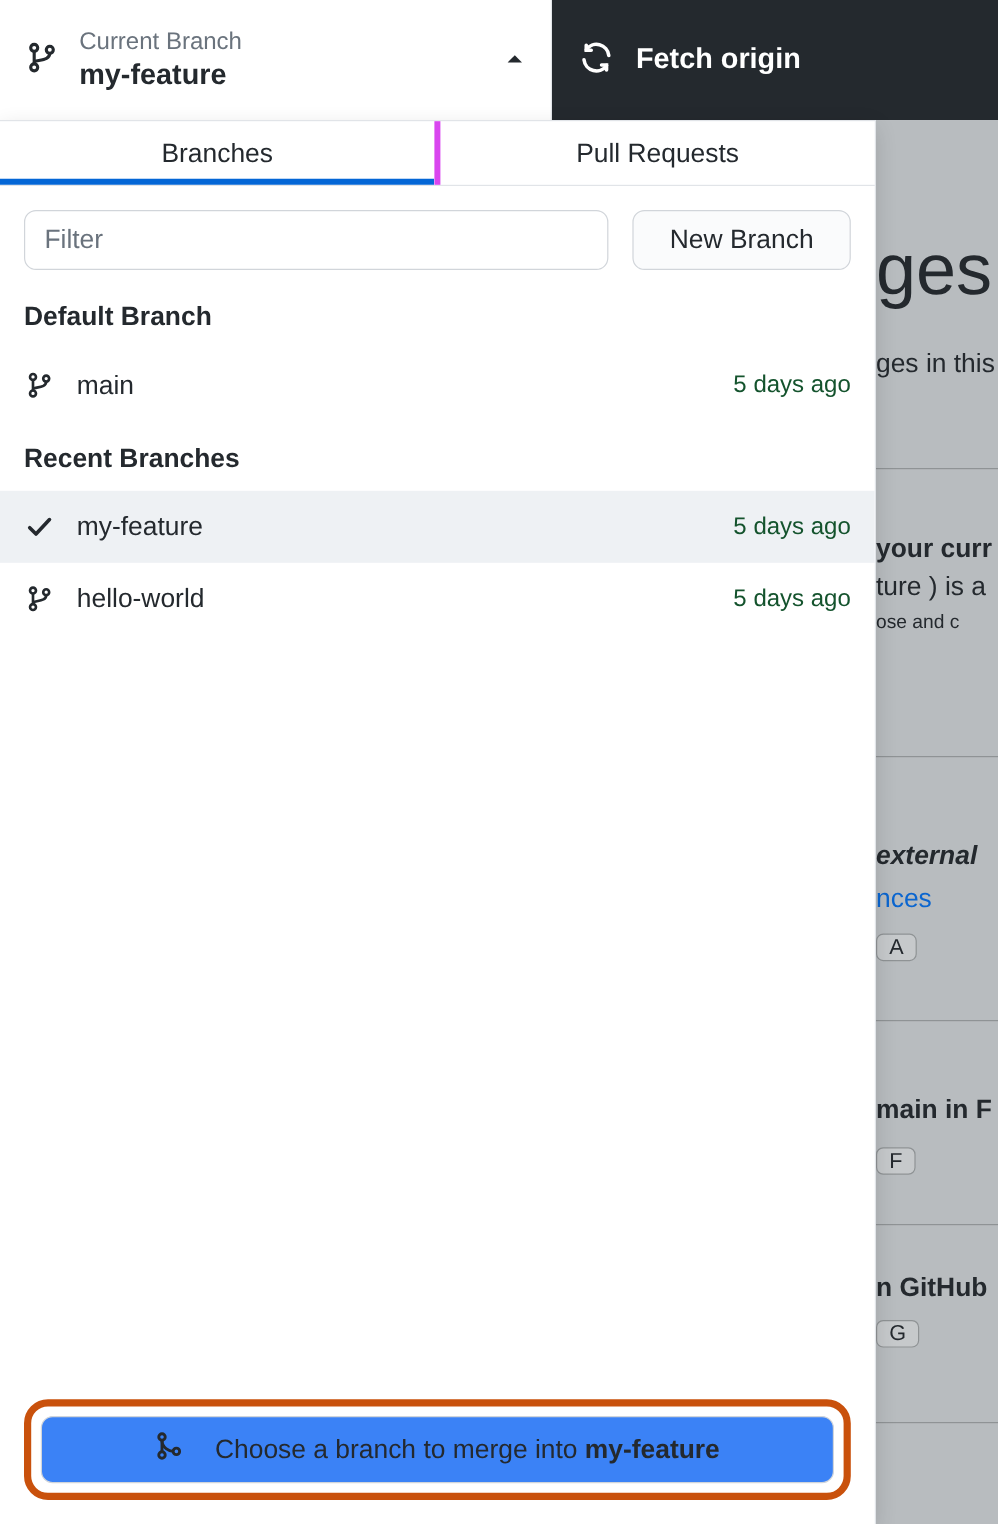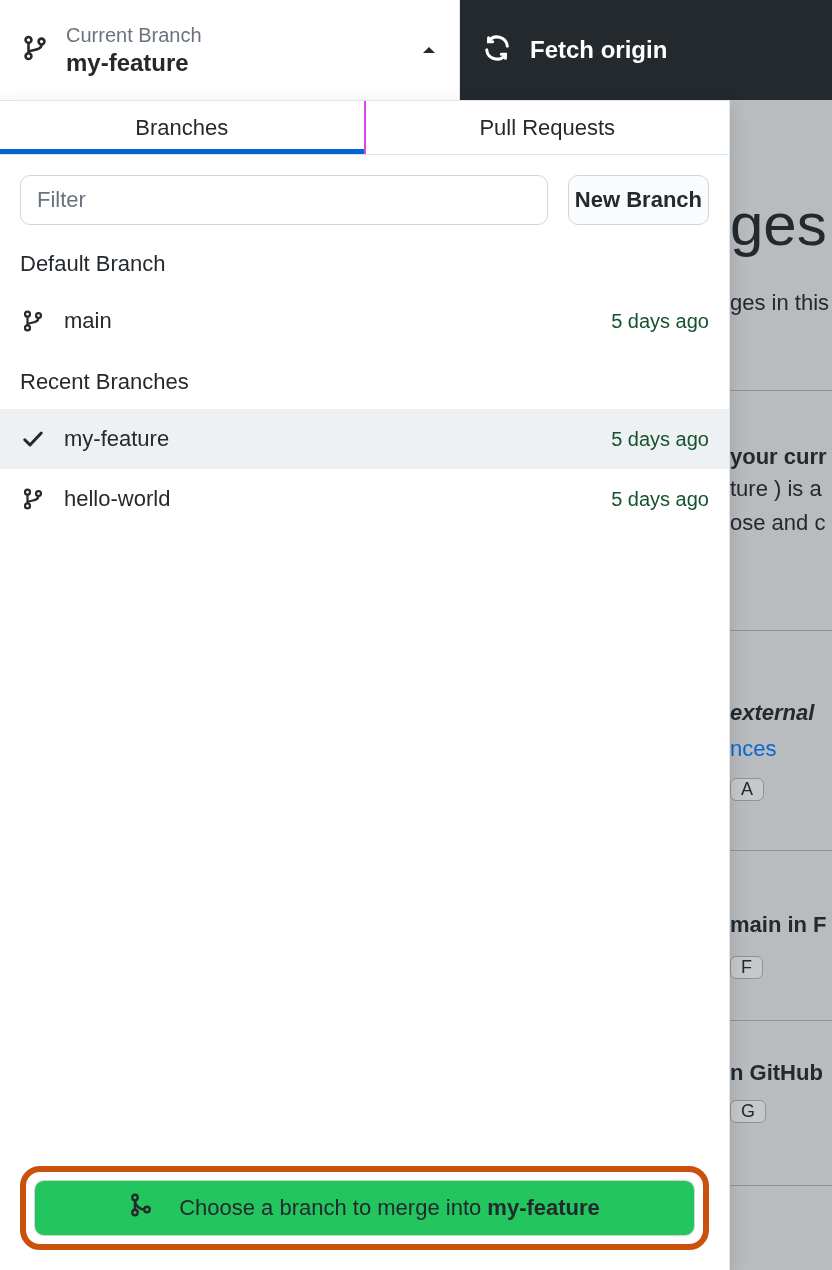--- a/index.html
+++ b/index.html
@@ -31,74 +31,74 @@
   .panel {
     position: absolute; top: 100px; left: 0; width: 730px; height: 1170px;
     background: #fff; border-top: 1px solid #e1e4e8; border-right: 1px solid #e1e4e8;
     display: flex; flex-direction: column;
     box-shadow: 0 6px 18px rgba(0,0,0,0.14);
   }
 
   .tabs { display: flex; height: 54px; border-bottom: 1px solid #e1e4e8; }
   .tab {
     flex: 1; display: flex; align-items: center; justify-content: center;
-    font-size: 22px; color: #24292e; cursor: pointer; border-right: 2px solid #d946ef;
+    font-size: 22px; color: #24292e; cursor: pointer; border-right: 5px solid #d946ef;
   }
   .tab:last-child { border-right: none; }
   .tab.active { font-weight: 500; box-shadow: inset 0 -5px 0 #0366d6; }
 
   .filter-row { display: flex; gap: 20px; padding: 20px; align-items: center; }
   .filter-input {
     flex: 1; height: 50px; border: 1px solid #d1d5da; border-radius: 10px;
     font-size: 22px; padding: 0 16px; color: #24292e; background: #fff;
   }
   .filter-input::placeholder { color: #6a737d; }
   .new-branch-btn {
-    height: 50px; padding: 0 6px; border: 1px solid #d1d5da; border-radius: 10px;
-    background: #fafbfc; font-size: 22px; font-weight: 700; color: #24292e; cursor: pointer;
-  }
-
-  .section-title { font-size: 22px; font-weight: 400; color: #24292e; padding: 6px 20px 14px; }
+    height: 50px; padding: 0 30px; border: 1px solid #d1d5da; border-radius: 10px;
+    background: #fafbfc; font-size: 22px; font-weight: 400; color: #24292e; cursor: pointer;
+  }
+
+  .section-title { font-size: 22px; font-weight: 700; color: #24292e; padding: 6px 20px 14px; }
 
   .branch-row {
     display: flex; align-items: center; height: 60px; padding: 0 20px; gap: 18px;
     font-size: 22px; cursor: pointer;
   }
   .branch-row .name { flex: 1; color: #24292e; }
   .branch-row .time { color: #14532d; font-size: 20px; }
   .branch-row.selected { background: #eef1f4; }
   .branch-row .slot-icon { width: 26px; display: flex; justify-content: center; }
 
   .panel-body { flex: 1; overflow: hidden; }
 
   .merge-footer {
     padding: 16px 20px 20px;
   }
   .merge-highlight {
     border: 6px solid #c9510c; border-radius: 20px; padding: 8px;
   }
   .merge-btn {
     width: 100%; height: 56px; border: 1px solid #d1d5da; border-radius: 10px;
-    background: #22c55e; display: flex; align-items: center; justify-content: center;
+    background: #3b82f6; display: flex; align-items: center; justify-content: center;
     gap: 26px; font-size: 22px; color: #24292e; cursor: pointer;
   }
   .merge-btn strong { font-weight: 700; }
 
   
   .bg {
     position: absolute; top: 100px; left: 730px; width: 102px; height: 1170px;
     background: #b8bcbf; overflow: hidden; color: #24292e;
   }
   .bg .chunk { position: absolute; left: 0; right: 0; white-space: nowrap; }
   .bg .big { font-size: 60px; font-weight: 400; top: 90px; }
   .bg .line1 { font-size: 22px; top: 190px; }
   .bg .sep { height: 1px; background: #8f9395; left: 0; right: 0; }
   .bg .row1t { font-size: 22px; font-weight: 700; top: 344px; }
   .bg .row1a { font-size: 22px; top: 376px; }
-  .bg .row1b { font-size: 22px; top: 410px; }
+  .bg .row1b { font-size: 16px; top: 410px; }
   .bg .row2t { font-size: 22px; font-weight: 700; top: 600px; font-style: italic; }
   .bg .row2a { font-size: 22px; top: 636px; color: #0b66d0; }
   .bg .kbd { display: inline-block; border: 1px solid #8f9395; border-radius: 6px; padding: 0 10px; font-size: 18px; background: #c6c9cb; }
   .bg .k1 { top: 678px; }
   .bg .row3t { font-size: 22px; font-weight: 700; top: 812px; }
   .bg .k2 { top: 856px; }
   .bg .row4t { font-size: 22px; font-weight: 700; top: 960px; }
   .bg .k3 { top: 1000px; }
 </style>
 </head>

